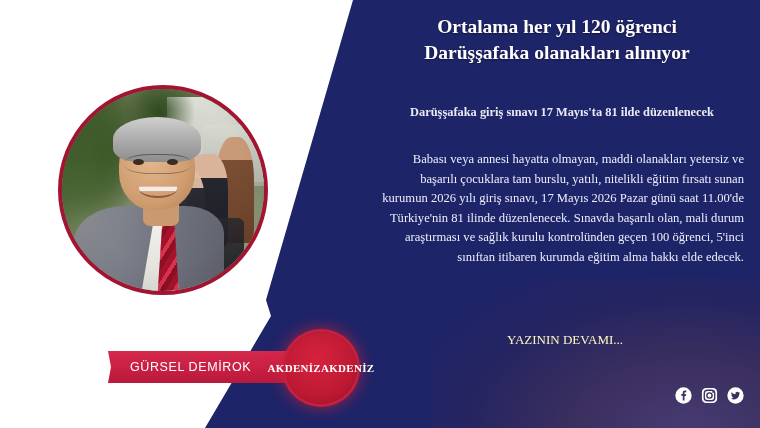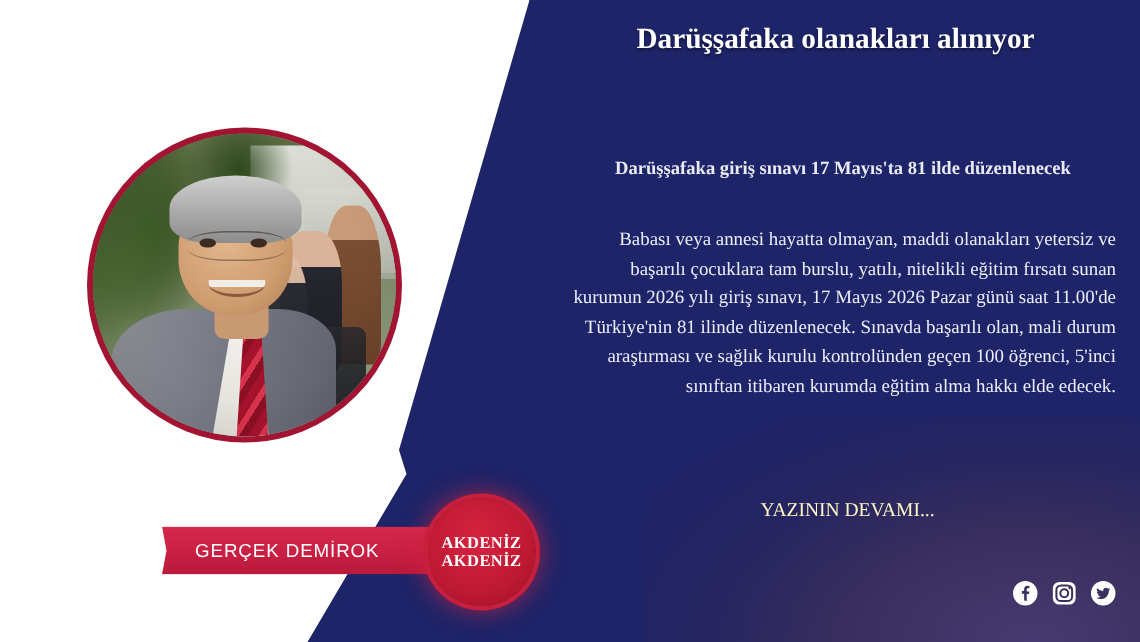--- a/index.html
+++ b/index.html
@@ -189,21 +189,21 @@
   .logo-badge {
     position: absolute;
     left: 285px;
     top: 332px;
     width: 72px;
     height: 72px;
     border-radius: 50%;
     background: radial-gradient(circle at 45% 38%, #d6223f 0%, #bf1a33 58%, #9d0f24 100%);
     box-shadow: 0 0 0 3px #c81f3d, 0 0 14px 5px rgba(214,34,63,.55);
     display: flex;
-    flex-direction: column;
+    flex-direction: row;
     align-items: center;
     justify-content: center;
     line-height: 1.12;
   }
   .logo-badge span {
     font-family: "Liberation Serif", "DejaVu Serif", serif;
     color: #ffffff;
     font-size: 11px;
     font-weight: 700;
     letter-spacing: .3px;
@@ -299,29 +299,30 @@
       <div class="ph-hair"></div>
       <div class="ph-glasses"></div>
       <div class="ph-eye l"></div>
       <div class="ph-eye r"></div>
       <div class="ph-smile"></div>
       <div class="ph-veil"></div>
     </div>
   </div>
 
   <div class="name-banner">
-    <span>GERÇEK DEMİROK</span>
+    <span>GÜRSEL DEMİROK</span>
   </div>
 
   <div class="logo-badge">
     <span>AKDENİZ</span>
     <span>AKDENİZ</span>
   </div>
 
   <div class="headline">
+    <div>Ortalama her yıl 120 öğrenci</div>
     <div>Darüşşafaka olanakları alınıyor</div>
   </div>
 
   <div class="subhead">Darüşşafaka giriş sınavı 17 Mayıs'ta 81 ilde düzenlenecek</div>
 
   <div class="bodytext">Babası veya annesi hayatta olmayan, maddi olanakları yetersiz ve başarılı çocuklara tam burslu, yatılı, nitelikli eğitim fırsatı sunan kurumun 2026 yılı giriş sınavı, 17 Mayıs 2026 Pazar günü saat 11.00'de Türkiye'nin 81 ilinde düzenlenecek. Sınavda başarılı olan, mali durum araştırması ve sağlık kurulu kontrolünden geçen 100 öğrenci, 5'inci sınıftan itibaren kurumda eğitim alma hakkı elde edecek.</div>
 
   <div class="readmore">
     <div>YAZININ DEVAMI...</div>
   </div>

